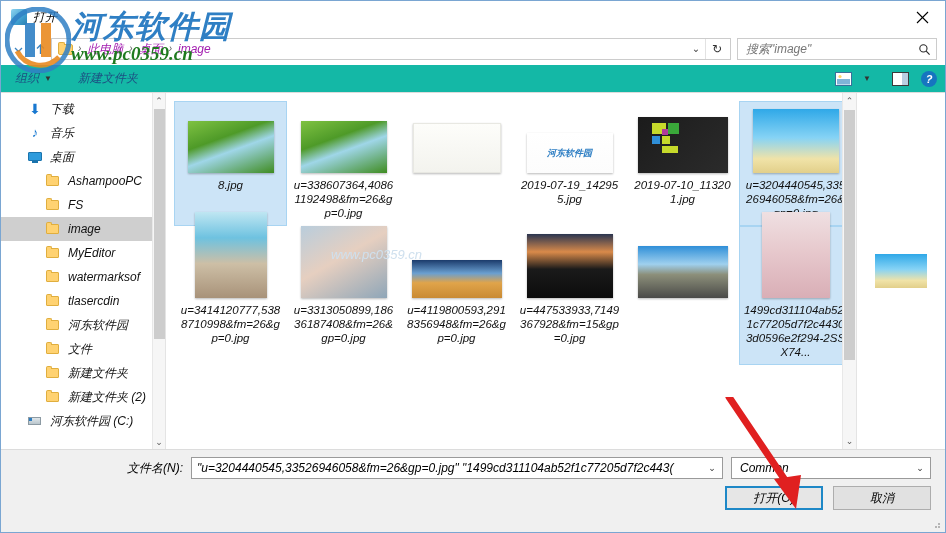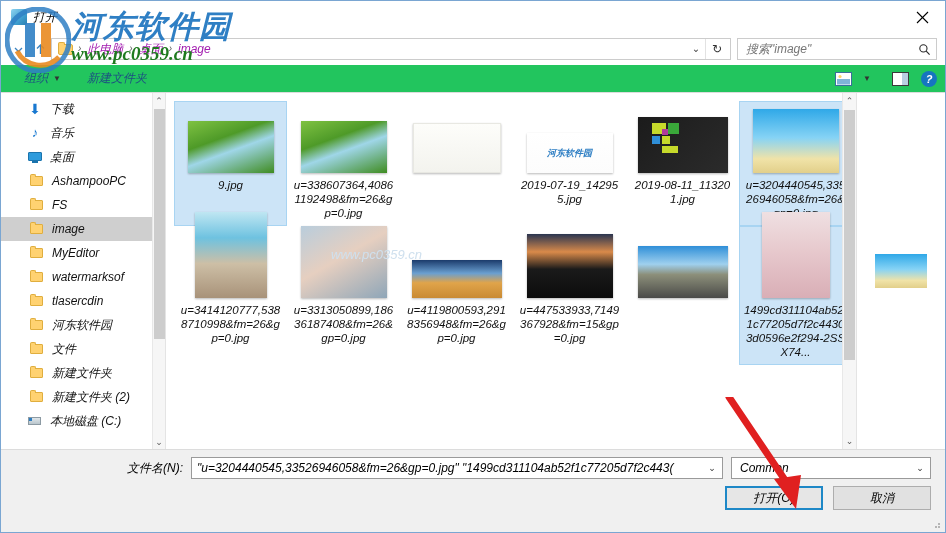--- a/index.html
+++ b/index.html
@@ -40,35 +40,35 @@
   .refresh{width:22px;height:20px;display:flex;align-items:center;justify-content:center;color:#333;
     border-left:1px solid #e2e2e2;}
   .searchbox{
     width:200px;flex:0 0 200px;height:22px;border:1px solid #cccccc;background:#fff;display:flex;
     align-items:center;box-sizing:border-box;padding:0 4px 0 8px;
   }
   .searchbox .ph{flex:1 1 auto;color:#767676;font-size:12px;white-space:nowrap;overflow:hidden;}
   .search-ico{width:16px;flex:0 0 16px;display:flex;align-items:center;justify-content:center;color:#2b2b2b;}
   
   .toolbar{height:28px;flex:0 0 28px;display:flex;align-items:center;border-bottom:1px solid #dcdcdc;
-    background:#22c55e;padding:0 8px 0 23px;box-sizing:border-box;}
+    background:#14b8a6;padding:0 8px 0 14px;box-sizing:border-box;}
   .tool-item{font-size:12px;color:#1d4f82;margin-right:26px;display:flex;align-items:center;cursor:default;}
   .tool-caret{font-size:8px;margin-left:5px;color:#333;}
   .toolbar .right{margin-left:auto;display:flex;align-items:center;gap:4px;}
   .viewico{width:22px;height:20px;display:flex;align-items:center;justify-content:center;}
   .helpico{width:16px;height:16px;border-radius:50%;background:#1675c0;color:#fff;font-size:11px;
     font-weight:bold;display:flex;align-items:center;justify-content:center;margin-left:6px;}
   
   .mainrow{flex:1 1 auto;display:flex;min-height:0;border-bottom:1px solid #dcdcdc;}
   .nav{width:164px;flex:0 0 164px;position:relative;overflow:hidden;background:#fff;
     border-right:1px solid #e4e4e4;}
   .nav-inner{padding-top:4px;}
   .nav-item{height:24px;display:flex;align-items:center;padding-left:26px;font-size:12px;color:#111;
     white-space:nowrap;box-sizing:border-box;}
-  .nav-item.child{padding-left:28px;}
+  .nav-item.child{padding-left:44px;}
   .nav-item.sel{background:#cfcfcf;}
   .ico{width:16px;height:16px;margin-right:7px;flex:0 0 16px;position:relative;}
   .ico-folder:before{content:"";position:absolute;left:1px;top:3px;width:13px;height:10px;background:#ffd271;
     border:1px solid #e0ae3e;box-sizing:border-box;border-radius:1px;}
   .ico-folder:after{content:"";position:absolute;left:1px;top:1px;width:6px;height:3px;background:#ffd271;
     border:1px solid #e0ae3e;border-bottom:none;box-sizing:border-box;border-radius:2px 2px 0 0;}
   .ico-down{color:#1878d0;font-size:14px;line-height:16px;text-align:center;}
   .ico-music{color:#1878d0;font-size:13px;line-height:16px;text-align:center;}
   .ico-desktop:before{content:"";position:absolute;left:1px;top:3px;width:14px;height:9px;
     background:#2e9bdc;border:1px solid #1b74ad;box-sizing:border-box;border-radius:1px;}
@@ -257,37 +257,37 @@
           <div class="nav-item child">
             <span class="ico ico-folder"></span>
             <span>新建文件夹</span>
           </div>
           <div class="nav-item child">
             <span class="ico ico-folder"></span>
             <span>新建文件夹 (2)</span>
           </div>
           <div class="nav-item">
             <span class="ico ico-disk"></span>
-            <span>本地磁盘 (C:)</span>
+            <span>河东软件园 (C:)</span>
           </div>
         </div>
       <div class="navscroll">
         <div class="arr">⌃</div>
         <div class="thumb"></div>
         <div class="arr" style="position:absolute;bottom:0;left:0;right:0">⌄</div>
       </div>
     </div>
 
     <div class="filepane">
       <div class="grid" id="file-grid">
           <div class="tile sel">
             <div class="thumb">
               <div class="img" style="width: 86px; height: 52px; background: linear-gradient(160deg, rgb(127, 194, 66) 0%, rgb(78, 154, 40) 35%, rgb(159, 214, 232) 55%, rgb(63, 140, 32) 100%);"></div>
             </div>
-            <div class="fname">9.jpg</div>
+            <div class="fname">8.jpg</div>
           </div>
           <div class="tile">
             <div class="thumb">
               <div class="img" style="width: 86px; height: 52px; background: linear-gradient(160deg, rgb(127, 194, 66) 0%, rgb(78, 154, 40) 35%, rgb(159, 214, 232) 55%, rgb(63, 140, 32) 100%);"></div>
             </div>
             <div class="fname">u=338607364,40861192498&amp;fm=26&amp;gp=0.jpg</div>
           </div>
           <div class="tile">
             <div class="thumb">
               <div class="img" style="width: 86px; height: 48px; background: linear-gradient(rgb(253, 253, 250), rgb(243, 243, 238)); border: 1px solid rgb(232, 232, 226);"></div>
@@ -305,21 +305,21 @@
             <div class="thumb">
               <div class="img" style="width: 90px; height: 56px; background: linear-gradient(135deg, rgb(27, 27, 27) 0%, rgb(34, 34, 34) 40%, rgb(43, 43, 43) 100%); position: relative;">
                 <i style="position: absolute; background: rgb(198, 217, 43); left: 14px; top: 6px; width: 14px; height: 11px;"></i>
                 <i style="position: absolute; background: rgb(47, 143, 216); left: 14px; top: 19px; width: 8px; height: 8px;"></i>
                 <i style="position: absolute; background: rgb(198, 217, 43); left: 24px; top: 19px; width: 8px; height: 8px;"></i>
                 <i style="position: absolute; background: rgb(58, 168, 58); left: 30px; top: 6px; width: 11px; height: 11px;"></i>
                 <i style="position: absolute; background: rgb(198, 217, 43); left: 24px; top: 29px; width: 16px; height: 7px;"></i>
                 <i style="position: absolute; background: rgb(176, 58, 154); left: 24px; top: 12px; width: 6px; height: 6px;"></i>
               </div>
             </div>
-            <div class="fname">2019-08-11_113201.jpg</div>
+            <div class="fname">2019-07-10_113201.jpg</div>
           </div>
           <div class="tile sel">
             <div class="thumb">
               <div class="img" style="width: 86px; height: 64px; background: linear-gradient(rgb(47, 168, 232) 0%, rgb(134, 211, 245) 45%, rgb(240, 227, 168) 78%, rgb(226, 207, 138) 100%);"></div>
             </div>
             <div class="fname">u=3204440545,33526946058&amp;fm=26&amp;gp=0.jpg</div>
           </div>
           <div class="tile">
             <div class="thumb">
               <div class="img" style="width: 72px; height: 86px; background: linear-gradient(rgb(191, 230, 242) 0%, rgb(110, 194, 224) 30%, rgb(205, 191, 166) 60%, rgb(168, 146, 121) 100%);"></div>

